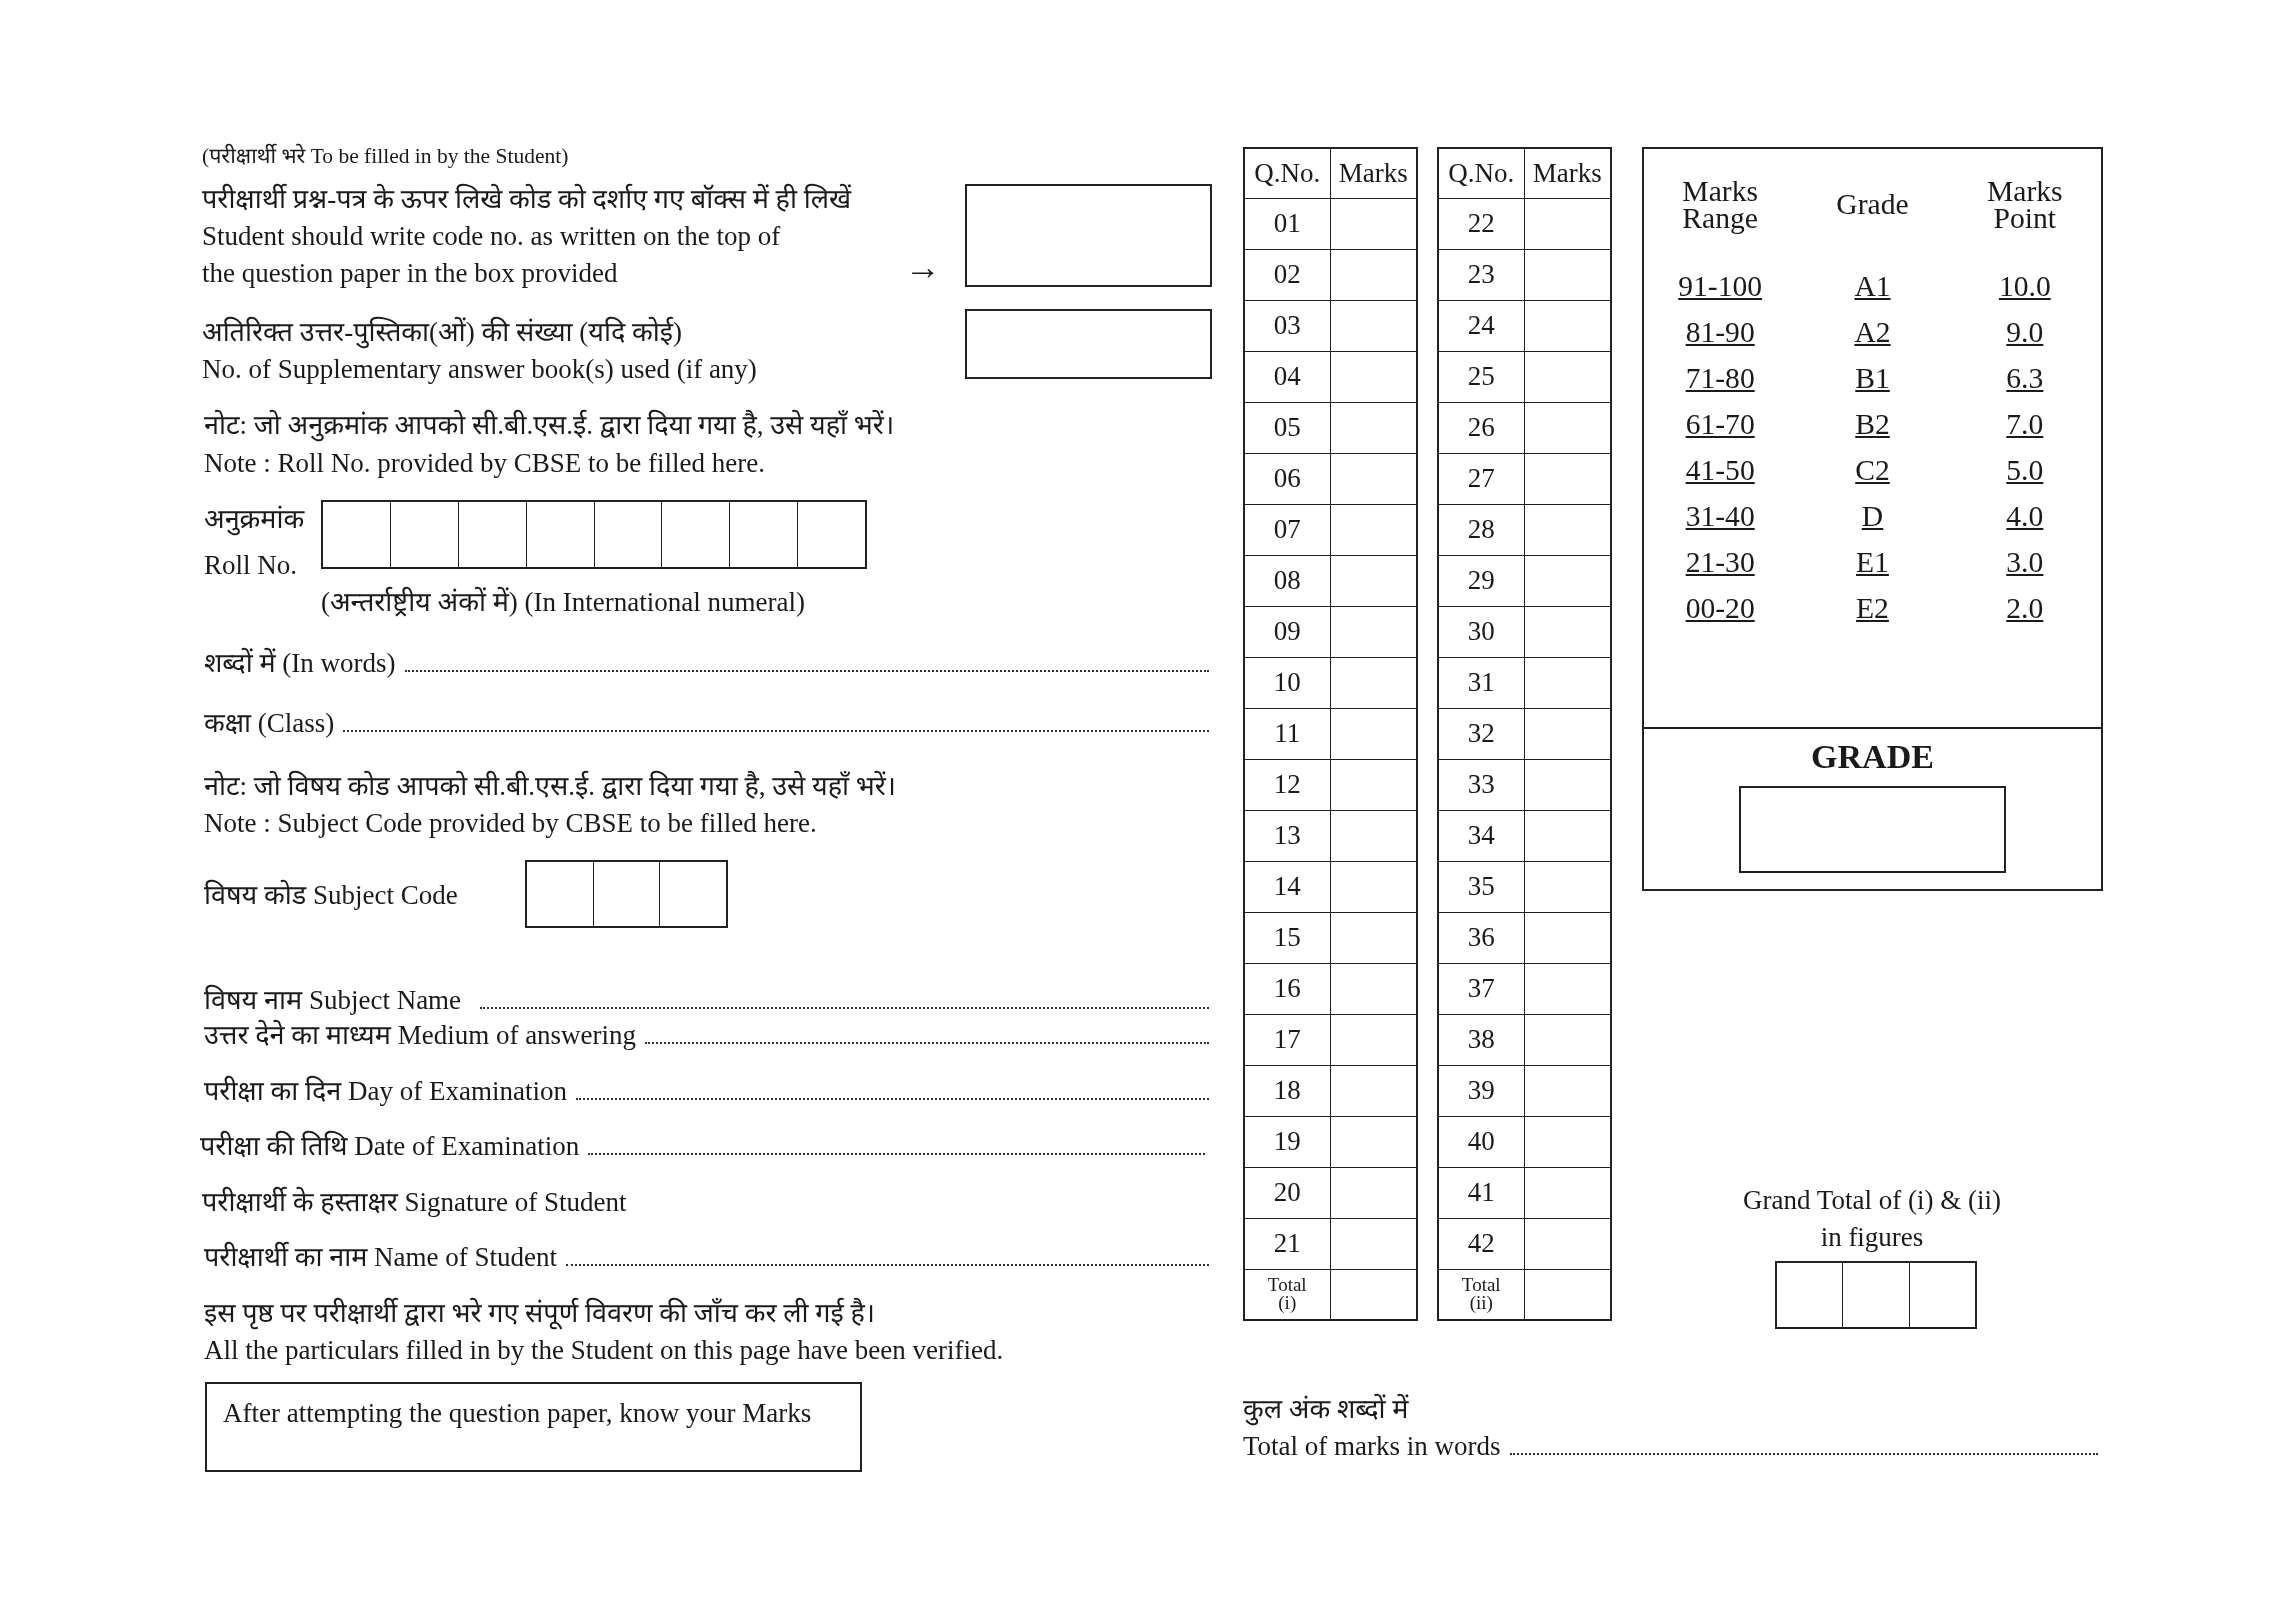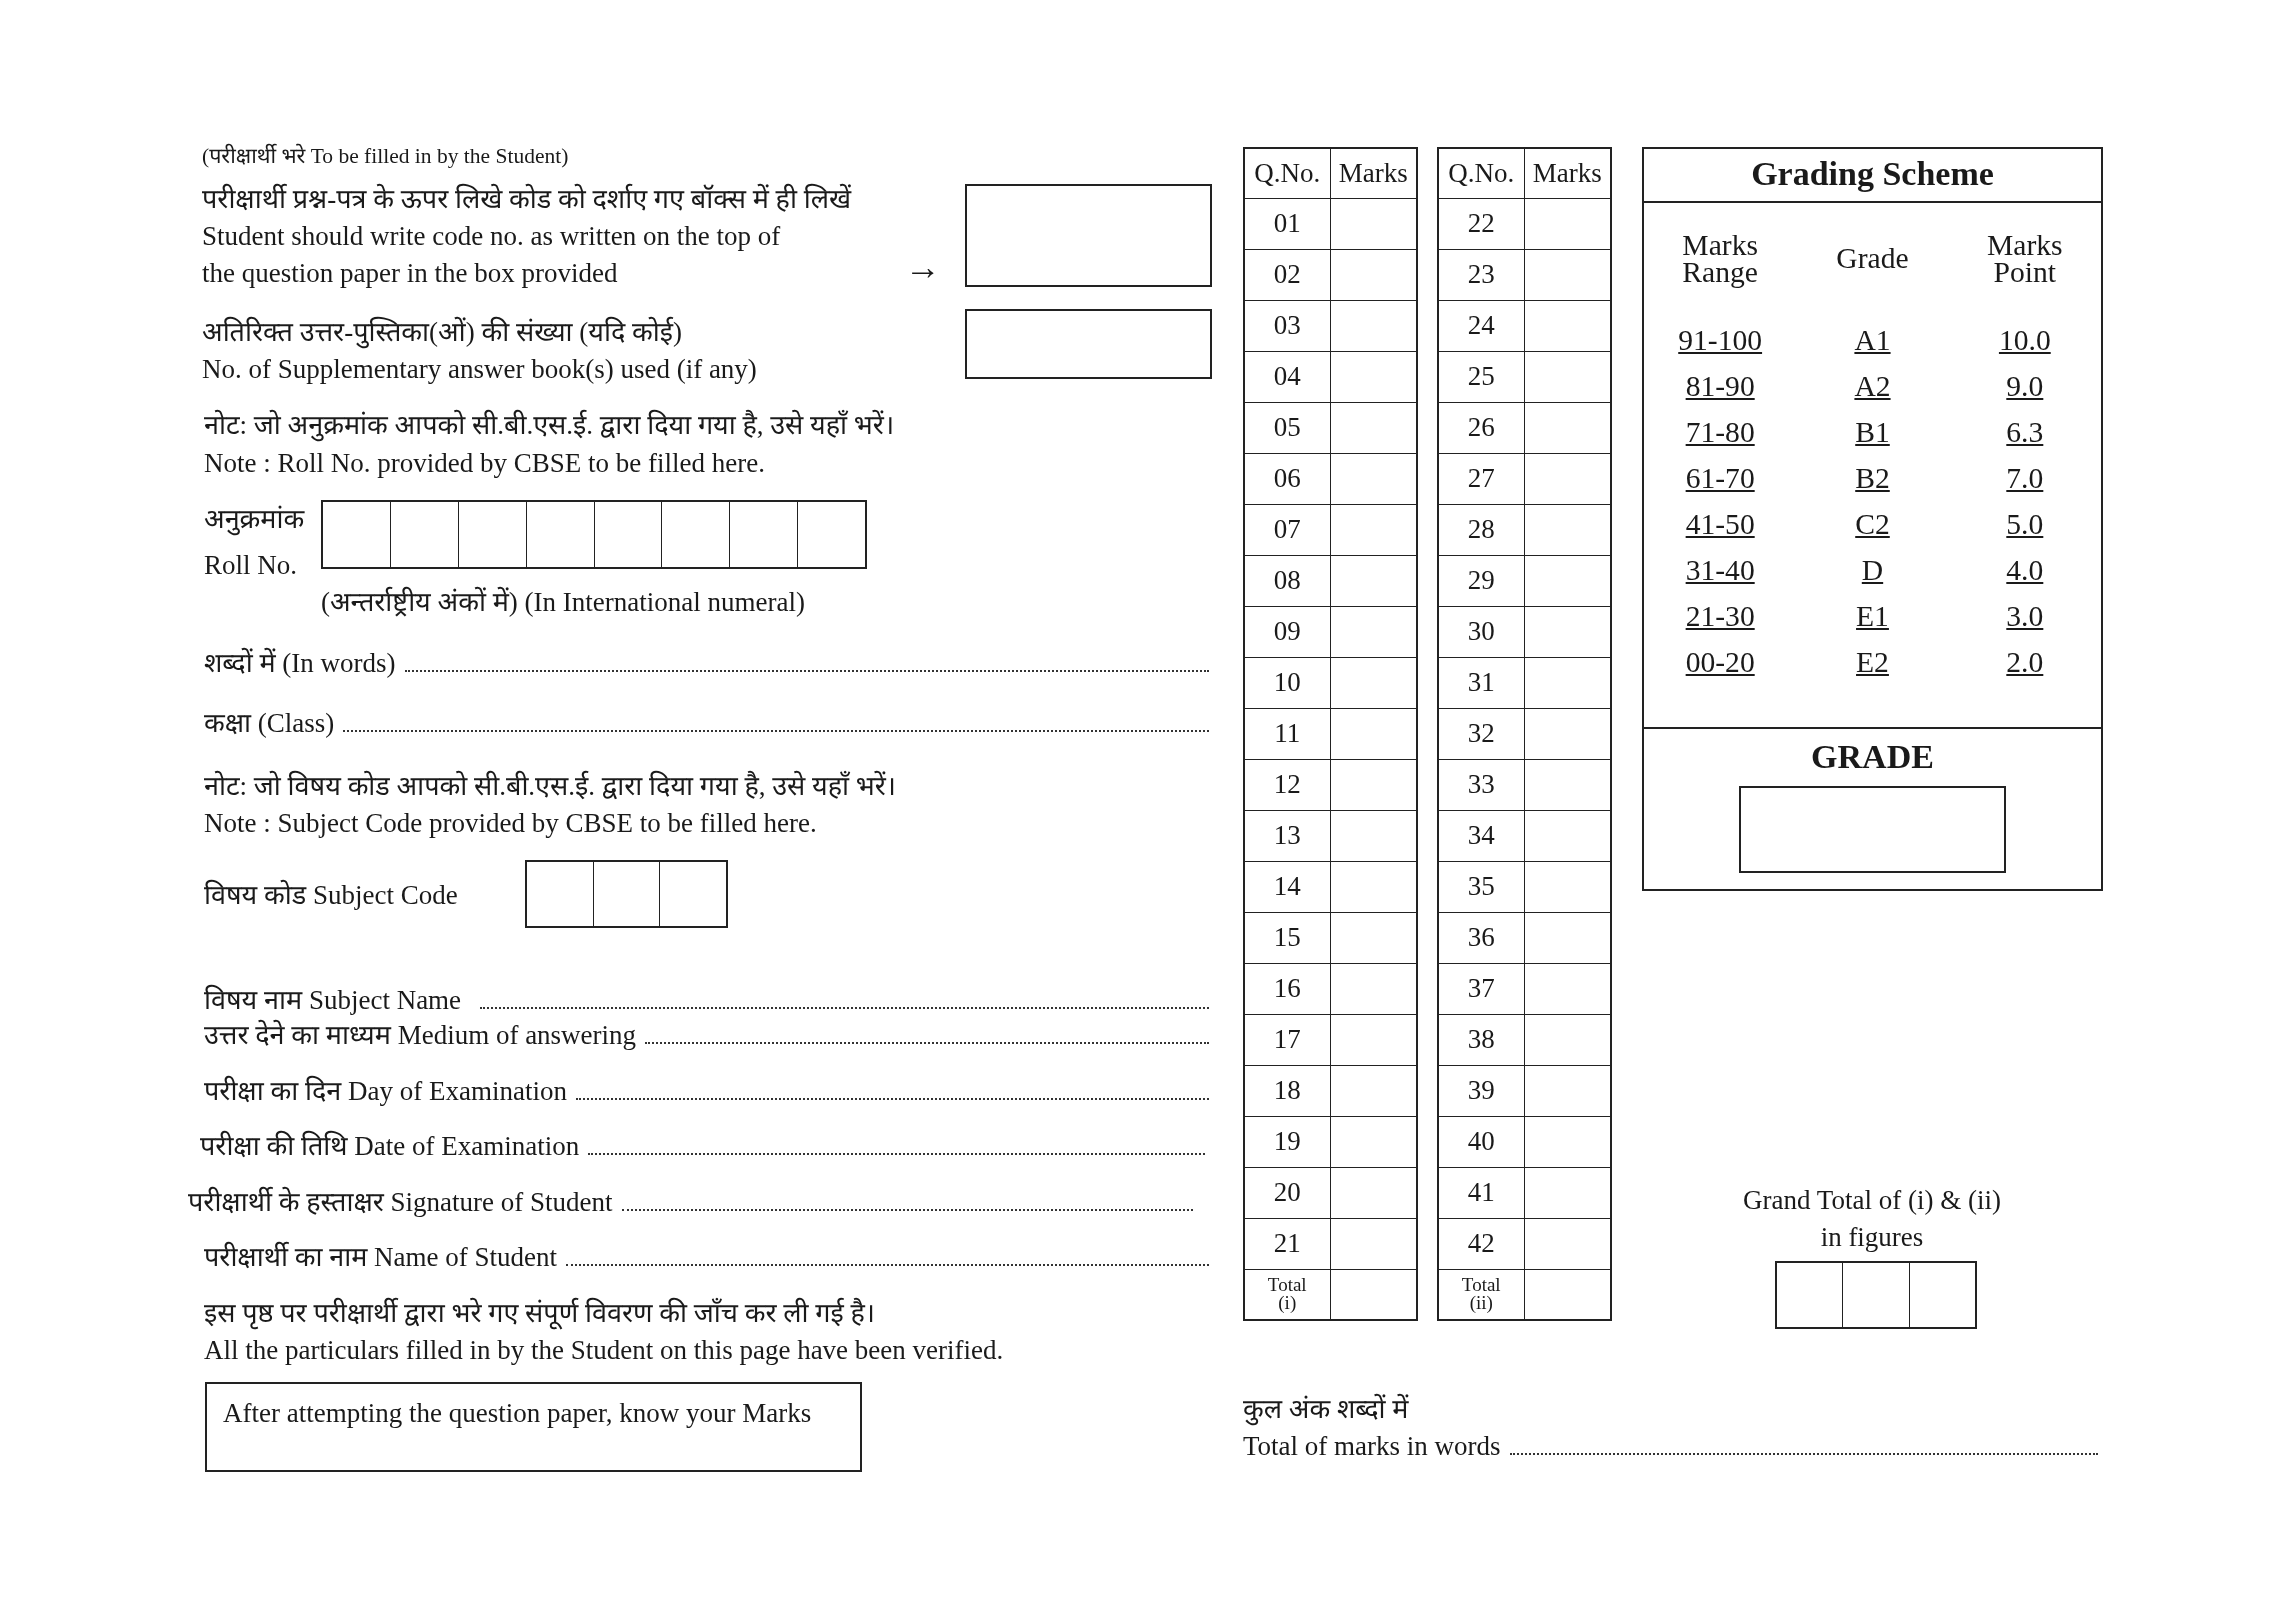--- a/index.html
+++ b/index.html
@@ -97,21 +97,21 @@
     <span class="dots"></span>
 </div>
 <div class="dotrow" style="left:204px;top:1075px;width:1005px;">
   <span class="lbl">परीक्षा का दिन  Day of Examination</span>
     <span class="dots"></span>
 </div>
 <div class="dotrow" style="left:200px;top:1130px;width:1005px;">
   <span class="lbl">परीक्षा की तिथि  Date of Examination</span>
     <span class="dots"></span>
 </div>
-<div class="dotrow" style="left:188px;top:1186px;width:1005px;">
+<div class="dotrow" style="left:202px;top:1186px;width:1005px;flex-direction:column;">
   <span class="lbl">परीक्षार्थी के हस्ताक्षर  Signature of Student</span>
     <span class="dots"></span>
 </div>
 <div class="dotrow" style="left:204px;top:1241px;width:1005px;">
   <span class="lbl">परीक्षार्थी का नाम  Name of Student</span>
     <span class="dots"></span>
 </div>
 
 <div class="t" style="left:204px;top:1297px;">इस पृष्ठ पर परीक्षार्थी द्वारा भरे गए संपूर्ण विवरण की जाँच कर ली गई है।</div>
 <div class="t" style="left:204px;top:1334px;">All the particulars filled in by the Student on this page have been verified.</div>
@@ -317,21 +317,20 @@
         <td class="qc total">
           <div>Total</div>
           <div>(ii)</div>
         </td>
         <td class="mc"></td>
       </tr>
     </tbody>
 </table>
 
 <div class="grading">
-  <div class="title">Grading Scheme</div>
   <div class="hdr">
     <div class="col">
         <div>Marks</div>
         <div>Range</div>
       </div>
     <div class="col">
         <div>Grade</div>
       </div>
     <div class="col">
         <div>Marks</div>

